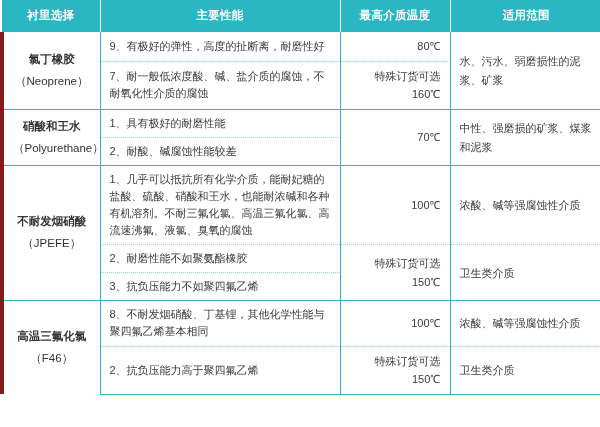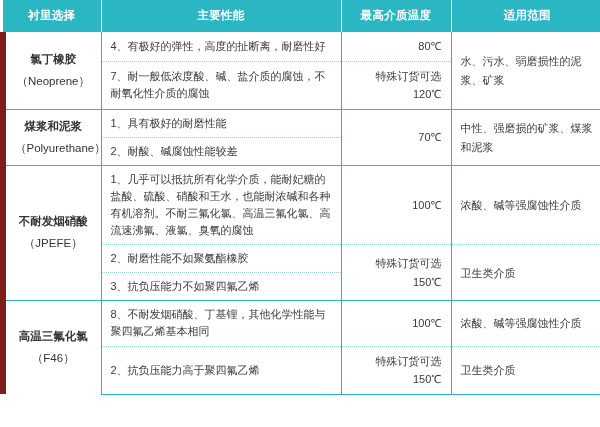--- a/index.html
+++ b/index.html
@@ -45,21 +45,21 @@
     border: none;
     font-size: 11px;
     color: #3a3a3a;
     line-height: 1.55;
     padding: 5px 9px;
     vertical-align: middle;
     background: #ffffff;
   }
 
   
-  .vline-l { border-left: 6px solid #7f1d1d; }
+  .vline-l { border-left: 4px solid #7f1d1d; }
   .vline-r { border-right: 1px solid #2bb6c4; }
 
   
   .grp-top { border-top: 1px solid #2bb6c4; }
   
   .dot-top { border-top: 1px dotted #8dd4dc; }
 
   .mat {
     text-align: center;
     font-weight: bold;
@@ -98,32 +98,32 @@
       <td class="sep">主要性能</td>
       <td class="sep">最高介质温度</td>
       <td>适用范围</td>
     </tr>
 
     <tr>
       <td class="mat vline-l vline-r" rowspan="2">
         <span>氯丁橡胶</span>
         <span class="en">（Neoprene）</span>
       </td>
-      <td class="prop vline-r">4、有极好的弹性，高度的扯断离，耐磨性好</td>
+      <td class="prop vline-r">9、有极好的弹性，高度的扯断离，耐磨性好</td>
       <td class="temp vline-r">80℃</td>
       <td class="range vline-r" rowspan="2">水、污水、弱磨损性的泥浆、矿浆</td>
     </tr>
     <tr>
       <td class="prop vline-r dot-top">7、耐一般低浓度酸、碱、盐介质的腐蚀，不耐氧化性介质的腐蚀</td>
-      <td class="temp vline-r dot-top">特殊订货可选 120℃</td>
+      <td class="temp vline-r dot-top">特殊订货可选 160℃</td>
     </tr>
 
     <tr>
       <td class="mat vline-l vline-r grp-top" rowspan="2">
-        <span>煤浆和泥浆</span>
+        <span>硝酸和王水</span>
         <span class="en">（Polyurethane）</span>
       </td>
       <td class="prop vline-r grp-top">1、具有极好的耐磨性能</td>
       <td class="temp vline-r grp-top" rowspan="2">70℃</td>
       <td class="range vline-r grp-top" rowspan="2">中性、强磨损的矿浆、煤浆和泥浆</td>
     </tr>
     <tr>
       <td class="prop vline-r dot-top">2、耐酸、碱腐蚀性能较差</td>
     </tr>
 

